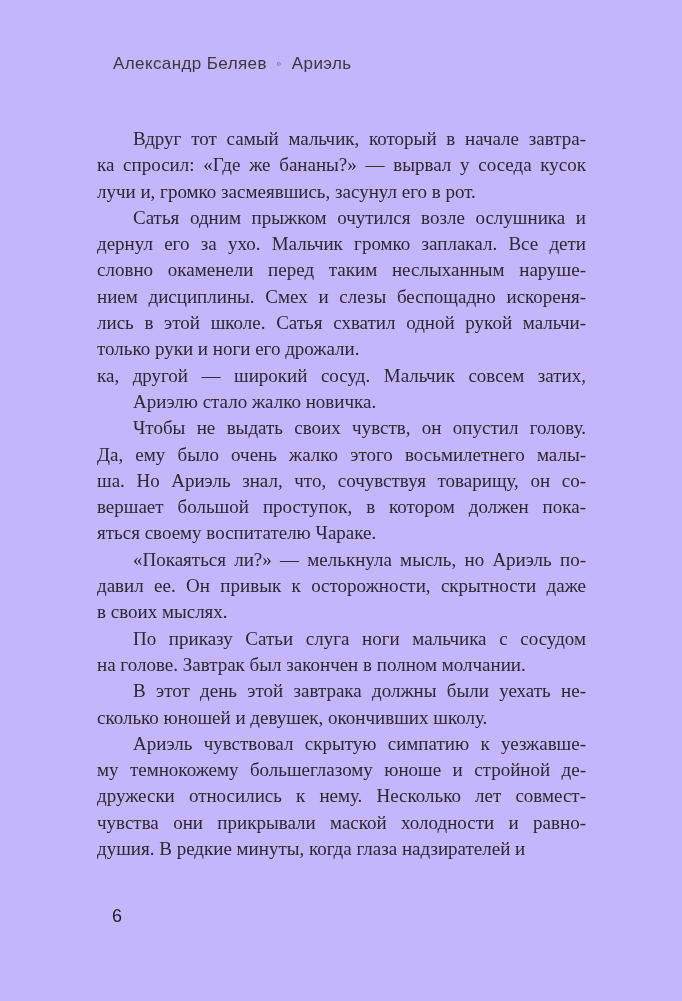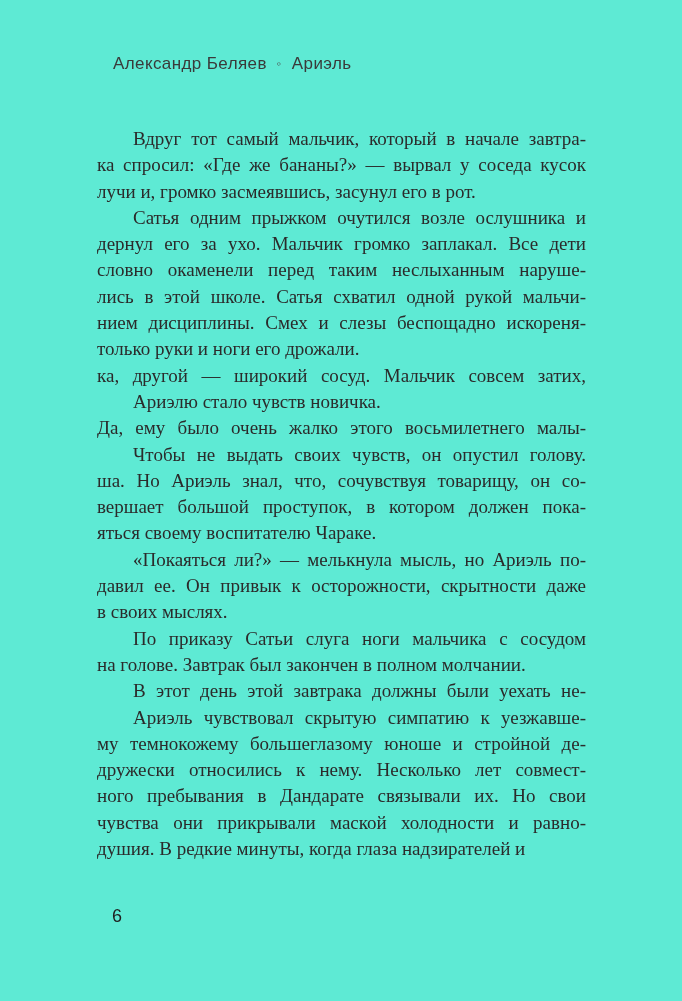--- a/index.html
+++ b/index.html
@@ -5,21 +5,21 @@
   html, body {
     margin: 0;
     padding: 0;
     background: #e9e9e9;
   }
   .book-page {
     position: relative;
     width: 682px;
     height: 1001px;
     margin: 0 auto;
-    background: #5eead4;
+    background: #c4b5fd;
     box-shadow: 0 0 2px rgba(0,0,0,0.15);
     overflow: hidden;
   }
   .running-header {
     position: absolute;
     left: 113px;
     top: 54px;
     font-family: "Liberation Sans", sans-serif;
     font-size: 17px;
     font-weight: 500;
@@ -73,39 +73,39 @@
     <span>Александр Беляев</span><span class="sep">◦</span><span>Ариэль</span>
   </div>
 
   <div class="body-text">
       <div class="line indent">Вдруг тот самый мальчик, который в начале завтра-</div>
       <div class="line">ка спросил: «Где же бананы?» — вырвал у соседа кусок</div>
       <div class="line last">лучи и, громко засмеявшись, засунул его в рот.</div>
       <div class="line indent">Сатья одним прыжком очутился возле ослушника и</div>
       <div class="line">дернул его за ухо. Мальчик громко заплакал. Все дети</div>
       <div class="line">словно окаменели перед таким неслыханным наруше-</div>
+      <div class="line">нием дисциплины. Смех и слезы беспощадно искореня-</div>
       <div class="line">лись в этой школе. Сатья схватил одной рукой мальчи-</div>
-      <div class="line">нием дисциплины. Смех и слезы беспощадно искореня-</div>
       <div class="line last">только руки и ноги его дрожали.</div>
       <div class="line">ка, другой — широкий сосуд. Мальчик совсем затих,</div>
-      <div class="line indent last">Ариэлю стало чувств новичка.</div>
+      <div class="line indent last">Ариэлю стало жалко новичка.</div>
+      <div class="line indent">Чтобы не выдать своих чувств, он опустил голову.</div>
       <div class="line">Да, ему было очень жалко этого восьмилетнего малы-</div>
-      <div class="line indent">Чтобы не выдать своих чувств, он опустил голову.</div>
       <div class="line">ша. Но Ариэль знал, что, сочувствуя товарищу, он со-</div>
       <div class="line">вершает большой проступок, в котором должен пока-</div>
       <div class="line last">яться своему воспитателю Чараке.</div>
       <div class="line indent">«Покаяться ли?» — мелькнула мысль, но Ариэль по-</div>
       <div class="line">давил ее. Он привык к осторожности, скрытности даже</div>
       <div class="line last">в своих мыслях.</div>
       <div class="line indent">По приказу Сатьи слуга ноги мальчика с сосудом</div>
       <div class="line last">на голове. Завтрак был закончен в полном молчании.</div>
       <div class="line indent">В этот день этой завтрака должны были уехать не-</div>
+      <div class="line last">сколько юношей и девушек, окончивших школу.</div>
       <div class="line indent">Ариэль чувствовал скрытую симпатию к уезжавше-</div>
       <div class="line">му темнокожему большеглазому юноше и стройной де-</div>
       <div class="line">дружески относились к нему. Несколько лет совмест-</div>
-      <div class="line">ного пребывания в Дандарате связывали их. Но свои</div>
       <div class="line">чувства они прикрывали маской холодности и равно-</div>
       <div class="line last">душия. В редкие минуты, когда глаза надзирателей и</div>
     </div>
 
   <div class="page-number">6</div>
 
 </div>
 
 </body></html>

